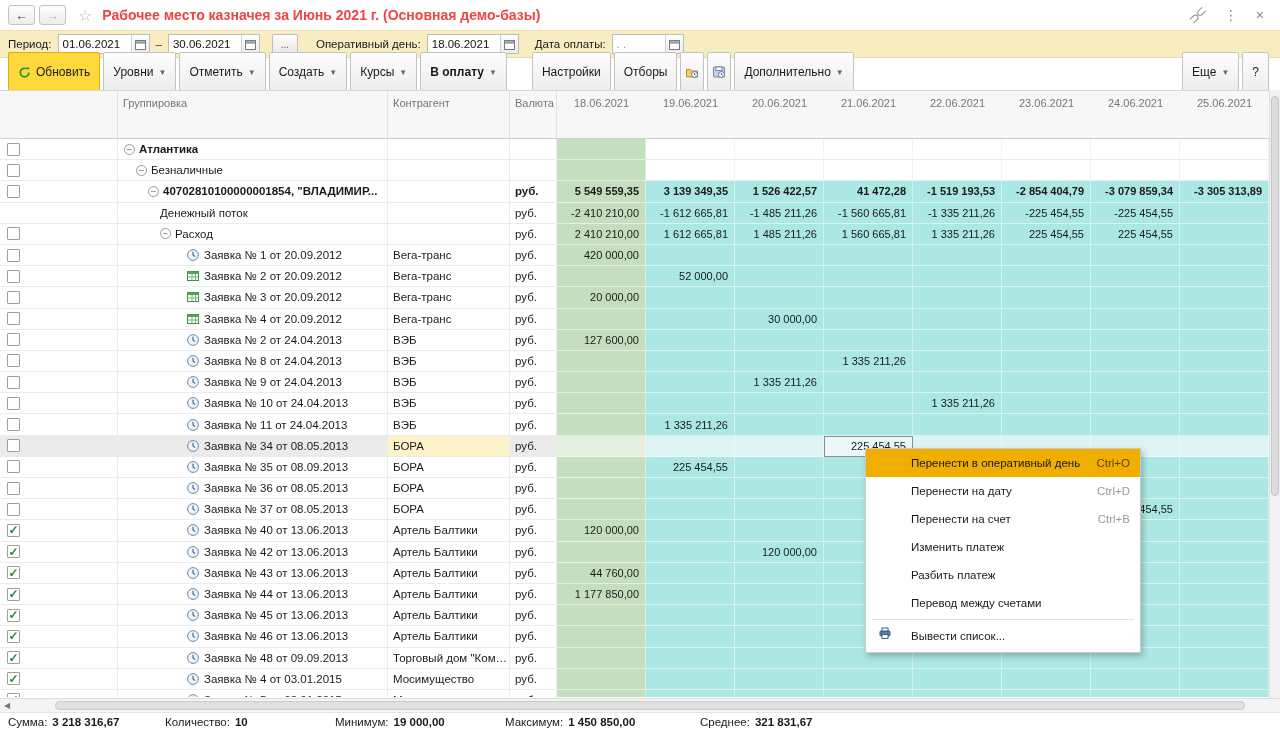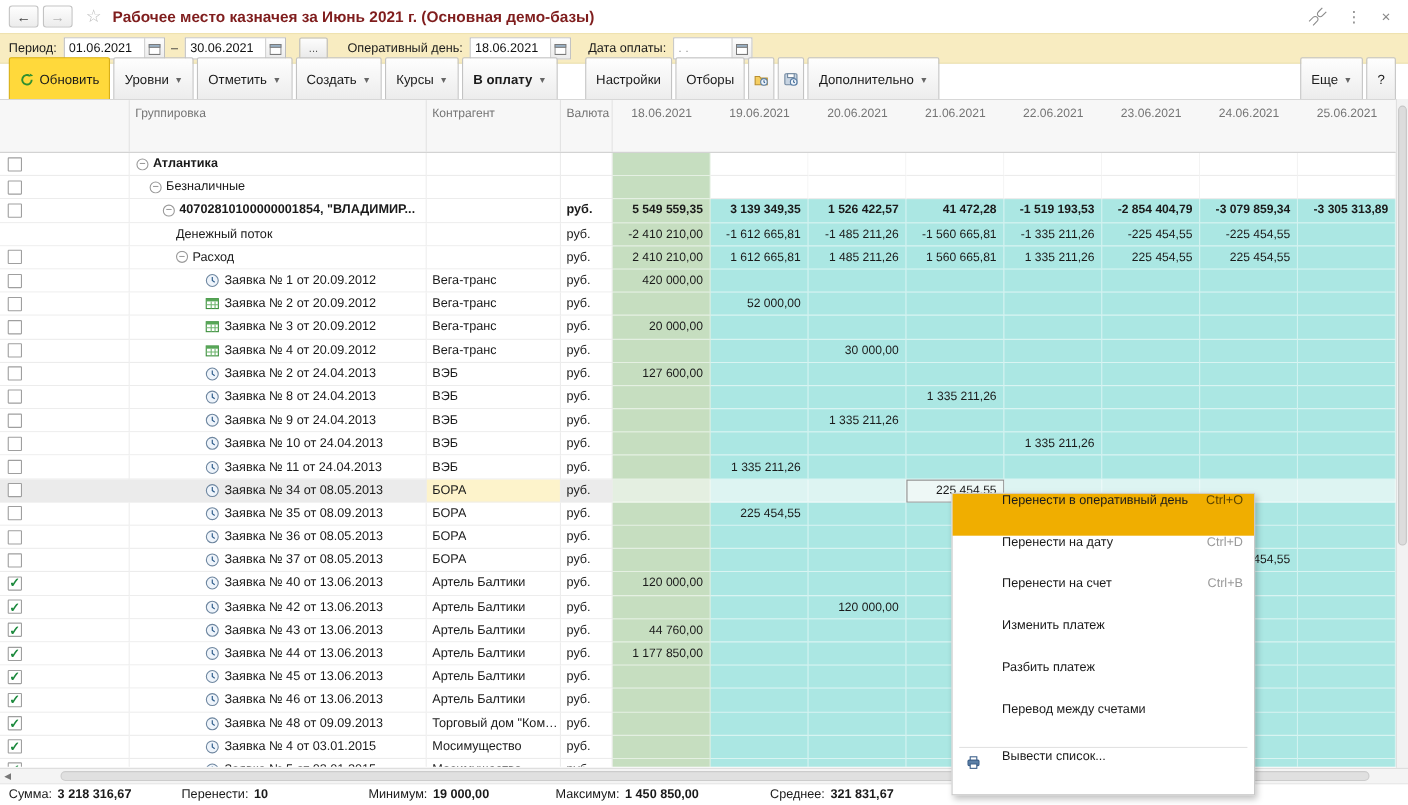--- a/index.html
+++ b/index.html
@@ -6,21 +6,21 @@
   html,body { width:1280px; height:732px; overflow:hidden;
     font-family:"Liberation Sans", sans-serif; background:#fff; color:#1a1a1a; }
   .app { position:relative; width:1280px; height:732px; background:#fff; }
 
   
   .titlebar { height:30px; display:flex; align-items:center; padding:0 8px; background:#fff; }
   .navbtn { width:27px; height:20px; border:1px solid #c3c3c3; border-radius:3px; background:linear-gradient(#fefefe,#ececec);
     display:flex; align-items:center; justify-content:center; font-size:13px; color:#444; margin-right:4px; cursor:pointer; }
   .navbtn.disabled { color:#b5b5b5; }
   .star { color:#b9b9b9; font-size:16px; margin:0 10px 0 8px; }
-  .wtitle { font-size:14px; font-weight:bold; color:#7f1d1d; white-space:nowrap; }
+  .wtitle { font-size:14px; font-weight:bold; color:#ef4444; white-space:nowrap; }
   .title-icons { margin-left:auto; display:flex; align-items:center; gap:18px; padding-right:8px; }
   .ticon { color:#8a8a8a; font-size:14px; line-height:1; cursor:pointer; }
   .link-glyph { display:inline-block; transform:rotate(-45deg); font-size:13px; letter-spacing:-2px; color:#8a8a8a; }
 
   
   .filterbar { height:28px; background:#f8ecc1; border-top:1px solid #efe2b0; border-bottom:1px solid #e8dca9;
     display:flex; align-items:center; padding:0 8px; font-size:11.5px; gap:6px; }
   .flabel { color:#1a1a1a; white-space:nowrap; }
   .finput { display:flex; align-items:stretch; background:#fff; border:1px solid #bdbdbd; height:20px; }
   .finput input { border:0; outline:0; width:72px; padding:0 4px; font-size:11.5px; font-family:"Liberation Sans",sans-serif; color:#111; }
@@ -87,21 +87,21 @@
   .hthumb { position:absolute; left:55px; top:2px; width:1190px; height:9px; background:#e0e0e0; border:1px solid #cccccc; border-radius:5px; }
 
   
   .statusbar { position:absolute; left:0; top:712px; width:1280px; height:20px; background:#fff; border-top:1px solid #e4e4e4; font-size:11.5px; }
   .stat { position:absolute; top:3px; white-space:nowrap; }
   .stat b { margin-left:5px; }
 
   
   .ctxmenu { position:absolute; left:865px; top:448px; width:276px; background:#fff; border:1px solid #c9c9c9;
     box-shadow:2px 3px 6px rgba(0,0,0,0.25); z-index:60; padding-bottom:2px; }
-  .mi { height:38px; display:flex; font-size:11.5px; padding-left:45px; padding-right:10px; position:relative; cursor:pointer; }
+  .mi { height:28px; display:flex; align-items:center; font-size:11.5px; padding-left:45px; padding-right:10px; position:relative; cursor:pointer; }
   .mi .sc { margin-left:auto; color:#9a9a9a; }
   .mi.hl { background:#f0ae00; }
   .mi.hl .sc { color:#5d4500; }
   .mi .mic { position:absolute; left:12px; top:4px; }
   .msep { height:1px; background:#e2e2e2; margin:2px 6px; }
 
   svg { display:block; }
 </style>
 </head>
 <body>
@@ -1008,21 +1008,21 @@
   <div class="vscroll">
       <div class="vthumb"></div>
     </div>
   <div class="hscroll">
     <span class="harrow">◀</span>
     <div class="hthumb"></div>
   </div>
 
   <div class="statusbar" id="statusbar">
       <span class="stat" style="left: 8px;"><span>Сумма:</span><b>3 218 316,67</b></span>
-      <span class="stat" style="left: 165px;"><span>Перенести:</span><b>10</b></span>
+      <span class="stat" style="left: 165px;"><span>Количество:</span><b>10</b></span>
       <span class="stat" style="left: 335px;"><span>Минимум:</span><b>19 000,00</b></span>
       <span class="stat" style="left: 505px;"><span>Максимум:</span><b>1 450 850,00</b></span>
       <span class="stat" style="left: 700px;"><span>Среднее:</span><b>321 831,67</b></span>
     </div>
 
   <div class="ctxmenu" id="ctxmenu">
       <div class="mi hl">
         <span>Перенести в оперативный день</span>
         <span class="sc">Ctrl+O</span>
       </div>

